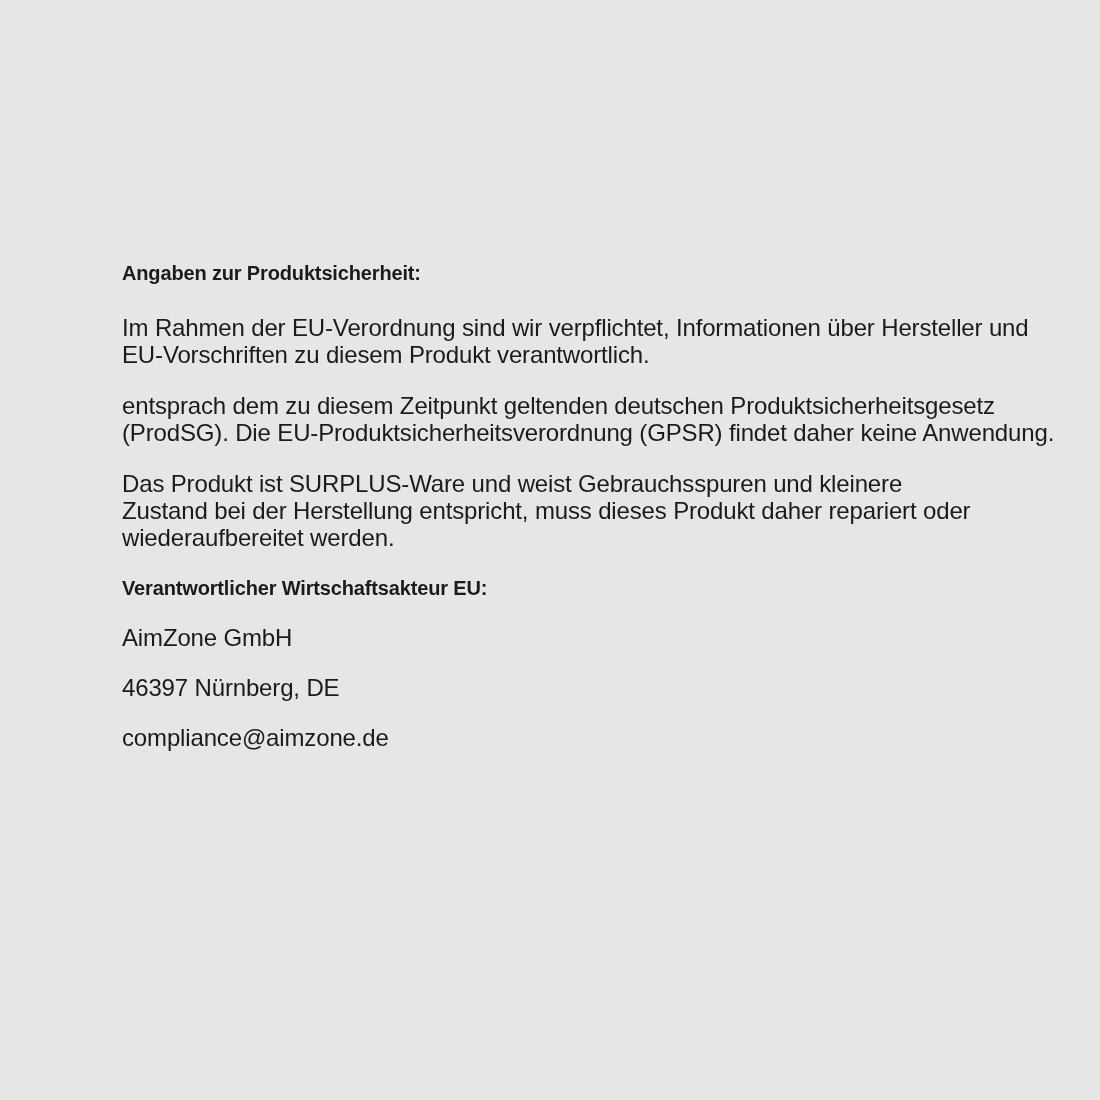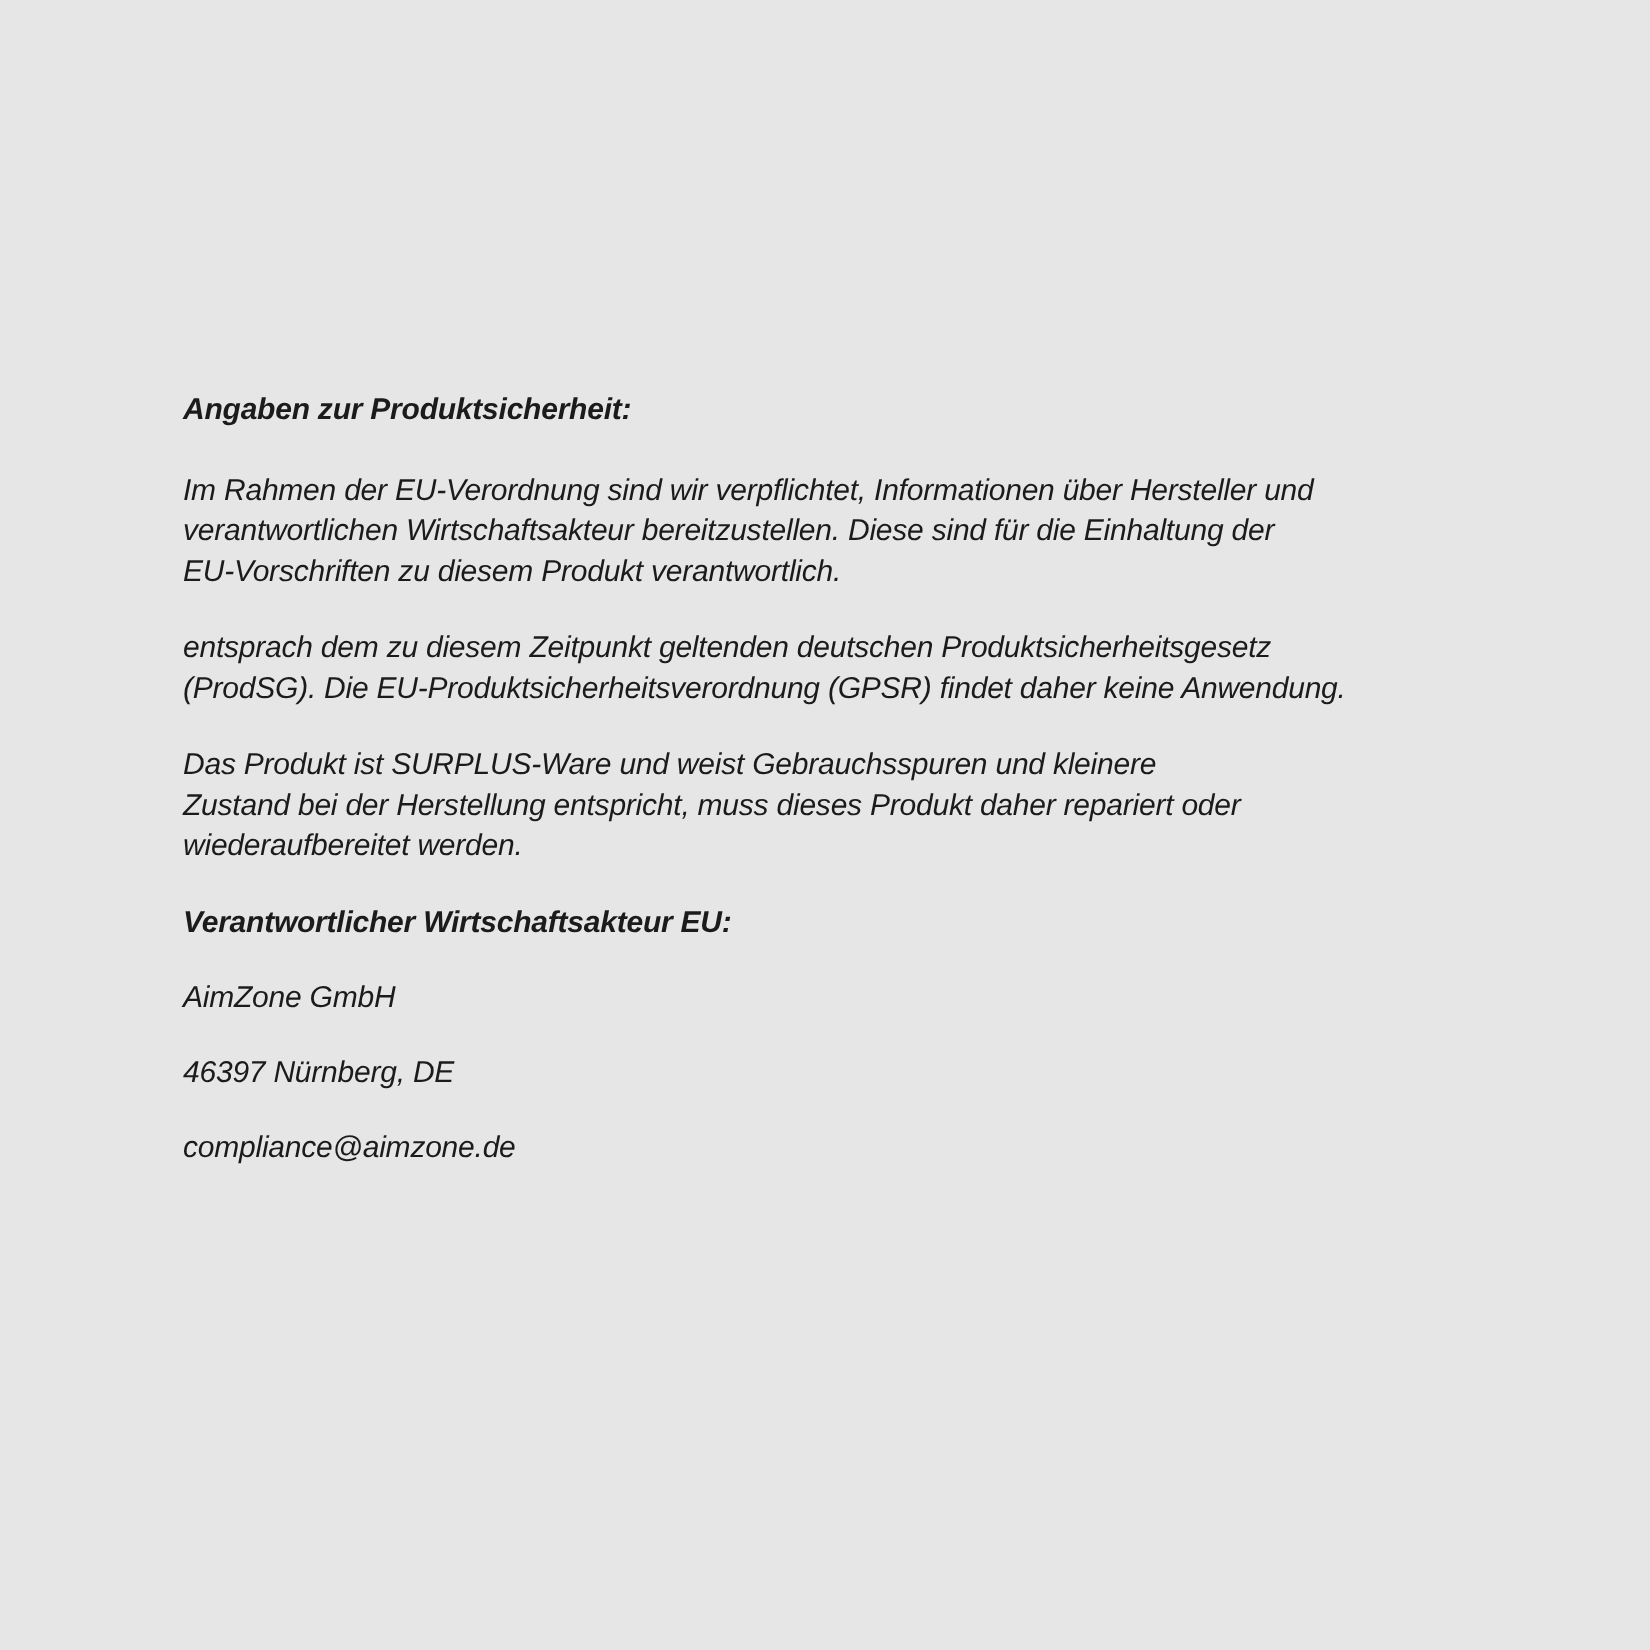--- a/index.html
+++ b/index.html
@@ -14,33 +14,32 @@
     color: #1b1b1b;
     position: relative;
     overflow: hidden;
   }
   .content {
     position: absolute;
     left: 122px;
     top: 260px;
     width: 880px;
     letter-spacing: -0.15px;
-    font-style: italic;
   }
   .heading {
     font-size: 20px;
     line-height: 27px;
     font-weight: 700;
     margin: 0 0 27px 0;
   }
   .para {
     margin: 0 0 24px 0;
   }
   .line {
-    font-size: 20px;
+    font-size: 24px;
     line-height: 27px;
     white-space: nowrap;
   }
   .contact-heading {
     font-size: 20px;
     line-height: 26px;
     font-weight: 700;
   }
   .contact .line {
     line-height: 26px;
@@ -49,21 +48,20 @@
 </style>
 </head>
 <body>
 
 <div class="content">
 
   <div class="heading">Angaben zur Produktsicherheit:</div>
 
   <div class="para">
     <div class="line">Im Rahmen der EU-Verordnung sind wir verpflichtet, Informationen über Hersteller und</div>
-    <div class="line">verantwortlichen Wirtschaftsakteur bereitzustellen. Diese sind für die Einhaltung der</div>
     <div class="line">EU-Vorschriften zu diesem Produkt verantwortlich.</div>
   </div>
 
   <div class="para">
     <div class="line">entsprach dem zu diesem Zeitpunkt geltenden deutschen Produktsicherheitsgesetz</div>
     <div class="line">(ProdSG). Die EU-Produktsicherheitsverordnung (GPSR) findet daher keine Anwendung.</div>
   </div>
 
   <div class="para">
     <div class="line">Das Produkt ist SURPLUS-Ware und weist Gebrauchsspuren und kleinere</div>

